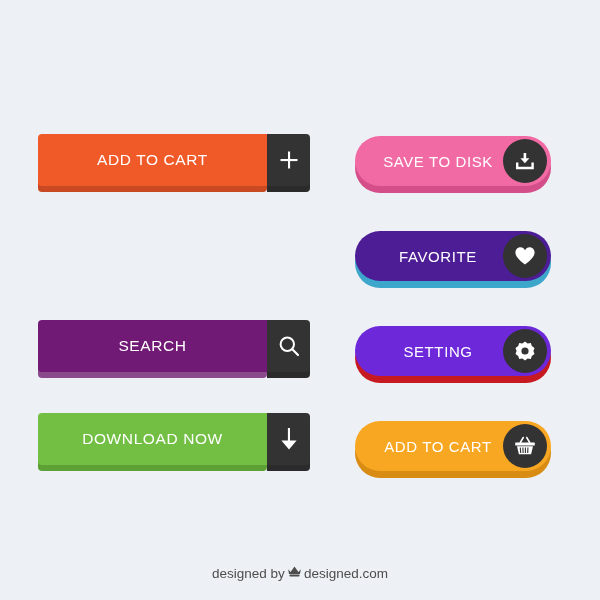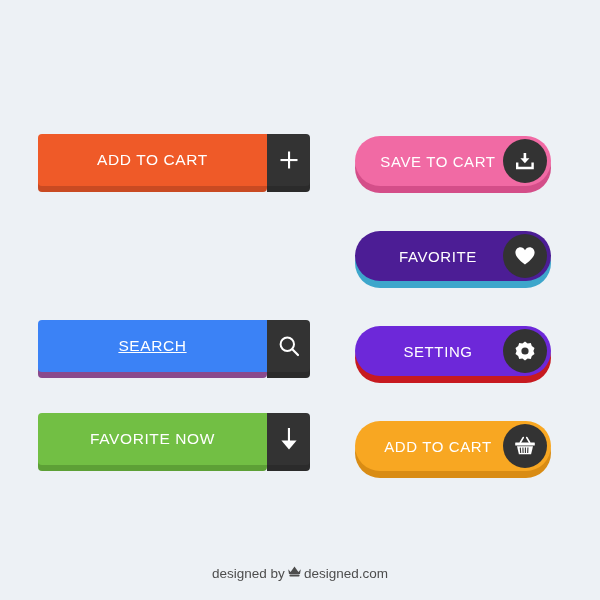--- a/index.html
+++ b/index.html
@@ -170,52 +170,52 @@
         </span>
       </div>
     </div>
   </div>
 
 
   <div class="rect-btn" style="left:38px; top:320px;">
     <div class="rect-shadow" style="background:#8a4a8c;"></div>
     <div class="rect-icon-shadow"></div>
     <div class="rect-face">
-      <div class="rect-label" style="background:#3b82f6;text-decoration:underline;">SEARCH</div>
+      <div class="rect-label" style="background:#701a75;">SEARCH</div>
       <div class="rect-icon">
         <span class="ico">
           <svg width="22" height="22" viewBox="0 0 22 22">
             <circle cx="9.3" cy="9.3" r="6.7" fill="none" stroke="#ffffff" stroke-width="2"></circle>
             <line x1="14.3" y1="14.3" x2="20" y2="20" stroke="#ffffff" stroke-width="2.2" stroke-linecap="round"></line>
           </svg>
         </span>
       </div>
     </div>
   </div>
 
   <div class="rect-btn" style="left:38px; top:413px;">
     <div class="rect-shadow" style="background:#5da036;"></div>
     <div class="rect-icon-shadow"></div>
     <div class="rect-face">
-      <div class="rect-label" style="background:#72bf44;">FAVORITE NOW</div>
+      <div class="rect-label" style="background:#72bf44;">DOWNLOAD NOW</div>
       <div class="rect-icon">
         <span class="ico">
           <svg width="20" height="24" viewBox="0 0 20 24">
             <rect x="8.9" y="1" width="2.1" height="17" fill="#ffffff"></rect>
             <path d="M10 22.5 L2.4 13.4 L17.6 13.4 Z" fill="#ffffff"></path>
           </svg>
         </span>
       </div>
     </div>
   </div>
 
   <div class="pill-btn" style="left:355px; top:136px;">
     <div class="pill-shadow" style="background:#d44e89;"></div>
     <div class="pill-face" style="background:#f16aa4;">
-      <span class="pill-label">SAVE TO CART</span>
+      <span class="pill-label">SAVE TO DISK</span>
     </div>
     <div class="pill-icon">
       <span class="ico">
         <svg width="22" height="22" viewBox="0 0 22 22">
           <rect x="9.6" y="3" width="2.6" height="7.2" fill="#ffffff"></rect>
           <path d="M10.9 13.2 L6.4 8.3 L15.4 8.3 Z" fill="#ffffff"></path>
           <path d="M3.2 12.4 L3.2 18 L18.6 18 L18.6 12.4" fill="none" stroke="#ffffff" stroke-width="2.4"></path>
         </svg>
       </span>
     </div>

